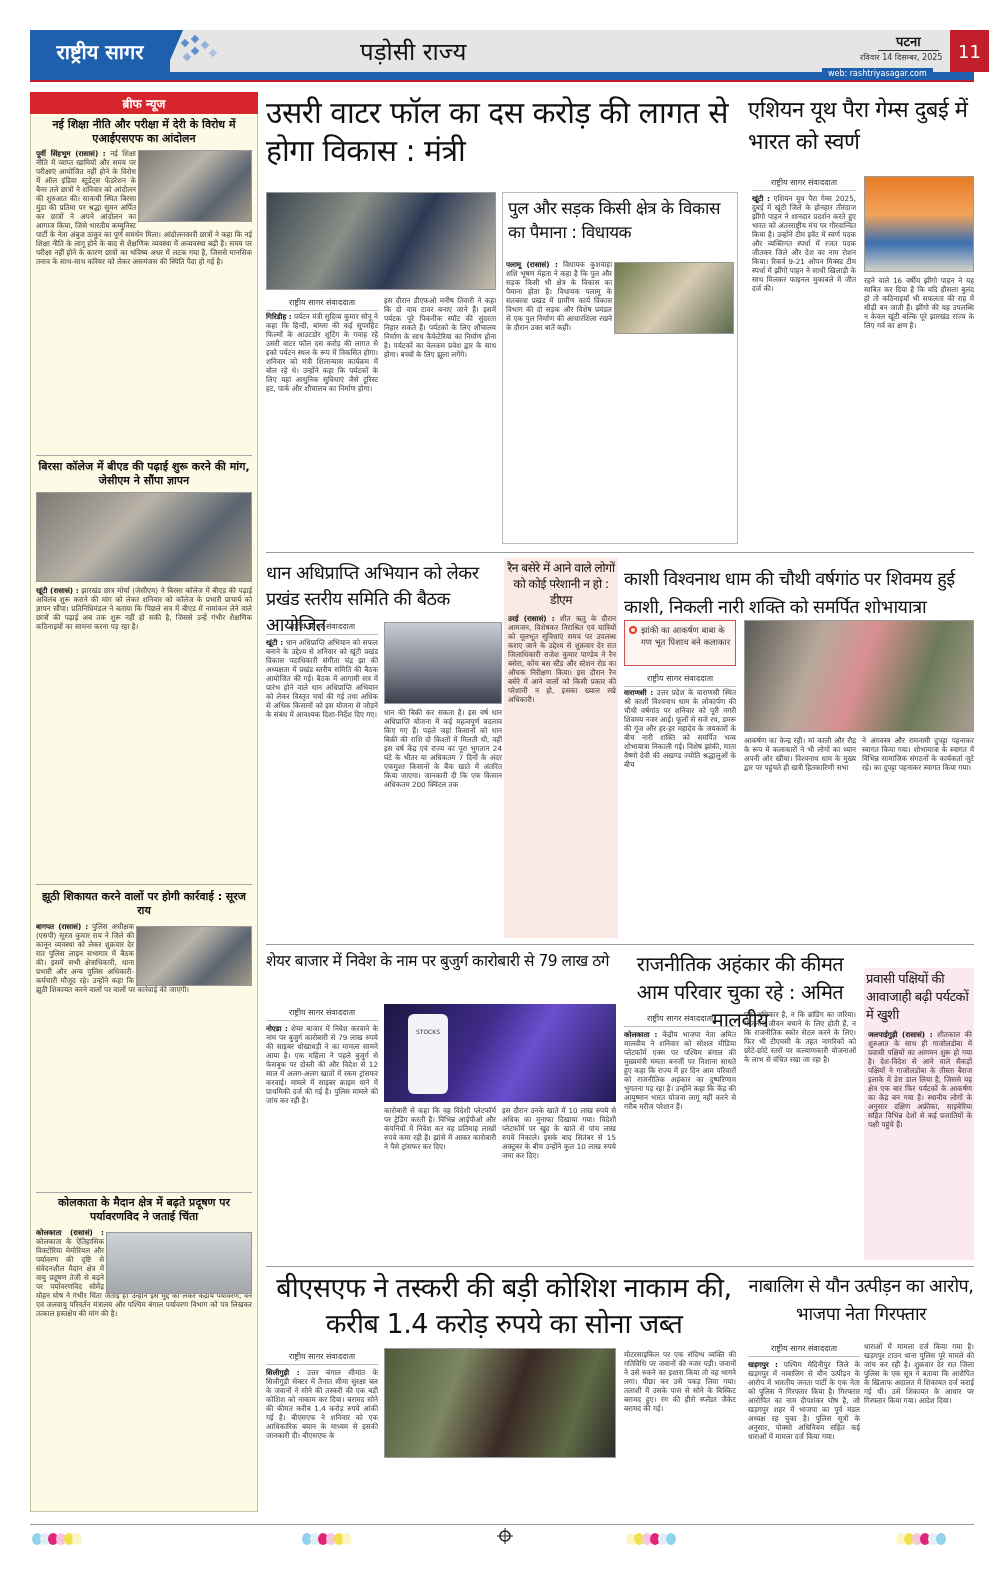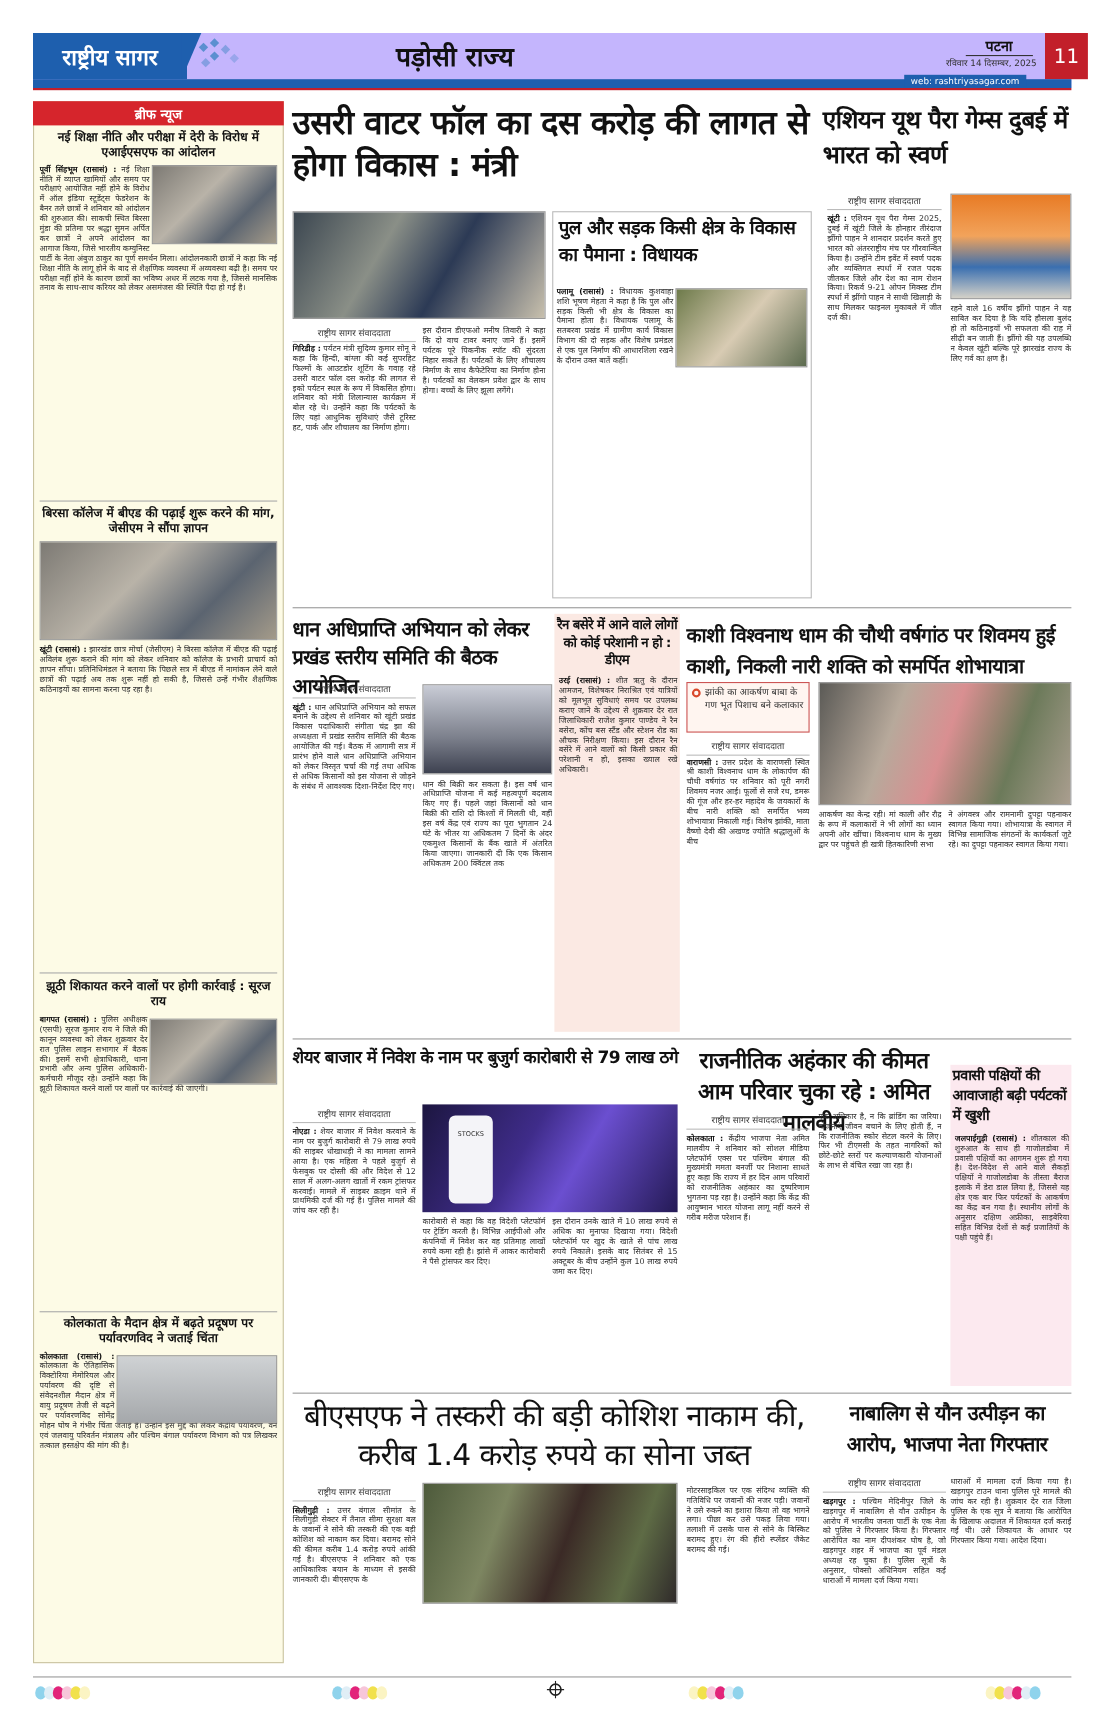--- a/index.html
+++ b/index.html
@@ -1,39 +1,39 @@
 <!DOCTYPE html>
 <html><head>
 <meta charset="utf-8">
 <style>
 *{box-sizing:border-box;margin:0;padding:0}
 body{width:1004px;height:1574px;background:#fff;font-family:"DejaVu Sans",sans-serif;color:#222;position:relative;overflow:hidden}
 .abs{position:absolute}
 
-.mast{left:30px;top:30px;width:944px;height:50px;background:#c4b5fd}
+.mast{left:30px;top:30px;width:944px;height:50px;background:#e5e5e5}
 .mast .logo{left:0;top:0;width:110px;height:42px;background:#1e5fae;color:#fff;font-size:20px;font-weight:bold;display:flex;align-items:center;justify-content:center;width:140px}
 .mast .logowedge{left:135px;top:0;width:0;height:0;border-top:42px solid #1e5fae;border-right:18px solid transparent}
 .mast .dots{left:150px;top:6px;width:40px;height:28px}
 .mast .dots span{position:absolute;width:6px;height:6px;background:#5b8fd0;transform:rotate(45deg)}
-.mast .section{left:330px;top:4px;font-size:24px;font-weight:bold;color:#111}
+.mast .section{left:330px;top:4px;font-size:24px;font-weight:normal;color:#111}
 .mast .city{left:848px;top:2px;font-size:13px;font-weight:bold;color:#111;border-bottom:1px solid #333;padding:0 18px}
 .mast .date{left:830px;top:21px;font-size:8px;color:#333}
 .mast .pgnum{left:920px;top:0;width:39px;height:42px;background:#c21f2a;color:#fff;font-size:18px;font-weight:normal;display:flex;align-items:center;justify-content:center}
 .mast .webbar{left:0;top:42px;width:944px;height:8px;background:#1e5fae}
 .mast .web{left:792px;top:38px;font-size:8px;color:#fff;background:#1e5fae;padding:1px 6px}
 .mast .redline{left:0;top:50px;width:944px;height:2px;background:#c21f2a}
 
 .brief{left:30px;top:92px;width:228px;height:1420px;background:#fdfbe6;border:1px solid #c9c3a0}
 .briefhead{left:30px;top:92px;width:228px;height:22px;background:#d6252c;color:#fff;font-size:12px;font-weight:bold;display:flex;align-items:center;justify-content:center}
 .bh{font-weight:bold;font-size:11px;text-align:center;line-height:14px;color:#111}
 .body{font-size:7.2px;line-height:9px;color:#333;text-align:justify}
 .body b{color:#111}
 .ph{background:linear-gradient(135deg,#7d7a74,#b9b3a8 40%,#5b6470 70%,#a49b8a);border:1px solid #999}
 .sep{height:1px;background:#aaa}
-.hl{font-weight:bold;color:#111;line-height:1.15;letter-spacing:-0.5px}
+.hl{font-weight:normal;color:#111;line-height:1.15;letter-spacing:-0.5px}
 .byline{font-size:8px;color:#333;text-align:center;border-bottom:1px solid #bbb;padding-bottom:3px}
 .rule{background:#999}
 .pinkbox{background:#fbe9e3}
 .pinkbox2{background:#fce9ef}
 .footdots span{display:inline-block;width:10px;height:12px;border-radius:50%;margin-right:-2px}
 </style>
 </head>
 <body>
 
 <div class="abs mast">

